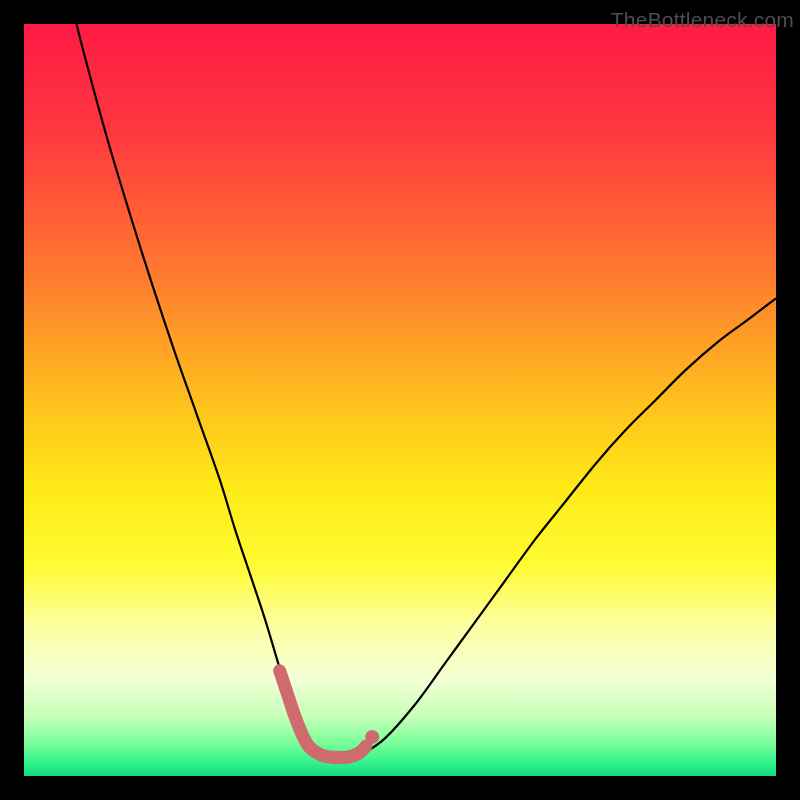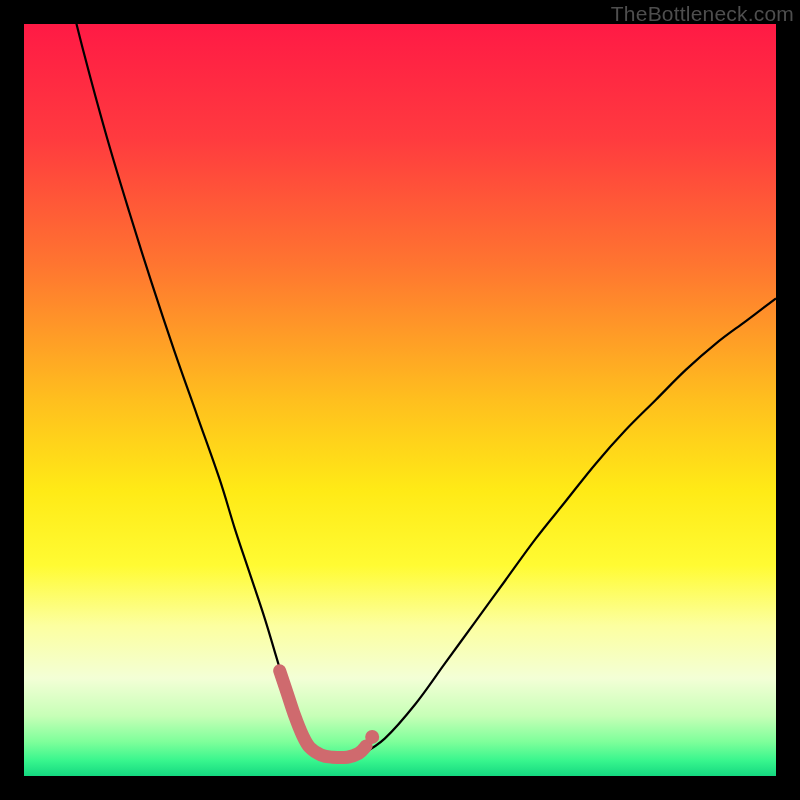--- a/index.html
+++ b/index.html
@@ -22,21 +22,21 @@
   .plot {
     position: absolute;
     left: 24px;
     top: 24px;
     width: 752px;
     height: 752px;
     overflow: hidden;
   }
   .watermark {
     position: absolute;
-    top: 2px;
+    top: 8px;
     right: 6px;
     color: #4e4e4e;
     font-size: 21px;
     font-weight: 400;
     letter-spacing: 0.2px;
     z-index: 20;
   }
   svg {
     display: block;
   }

